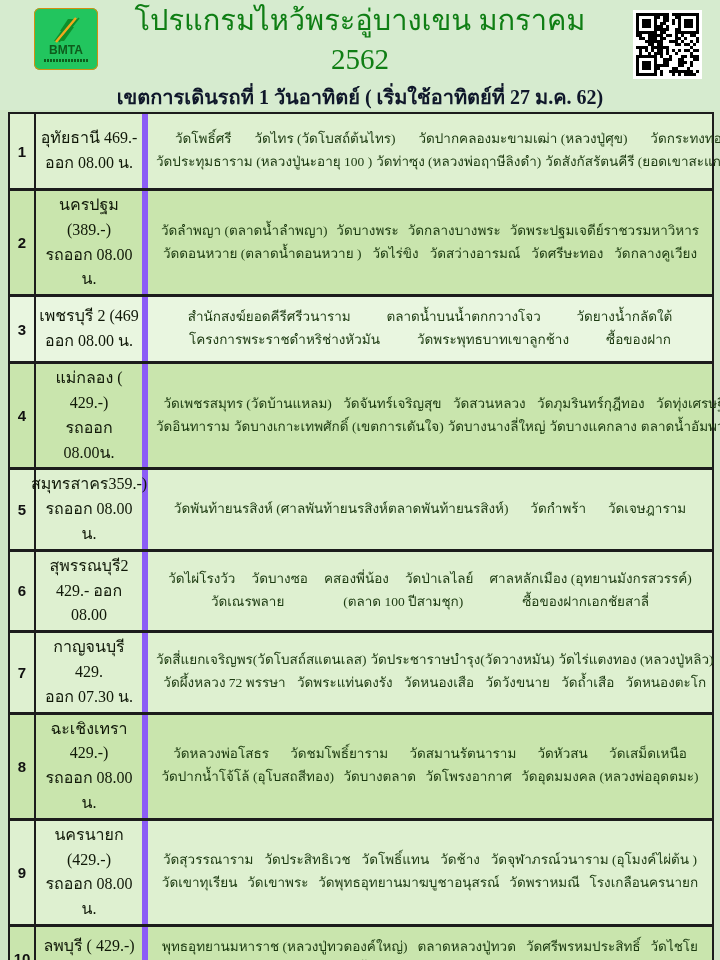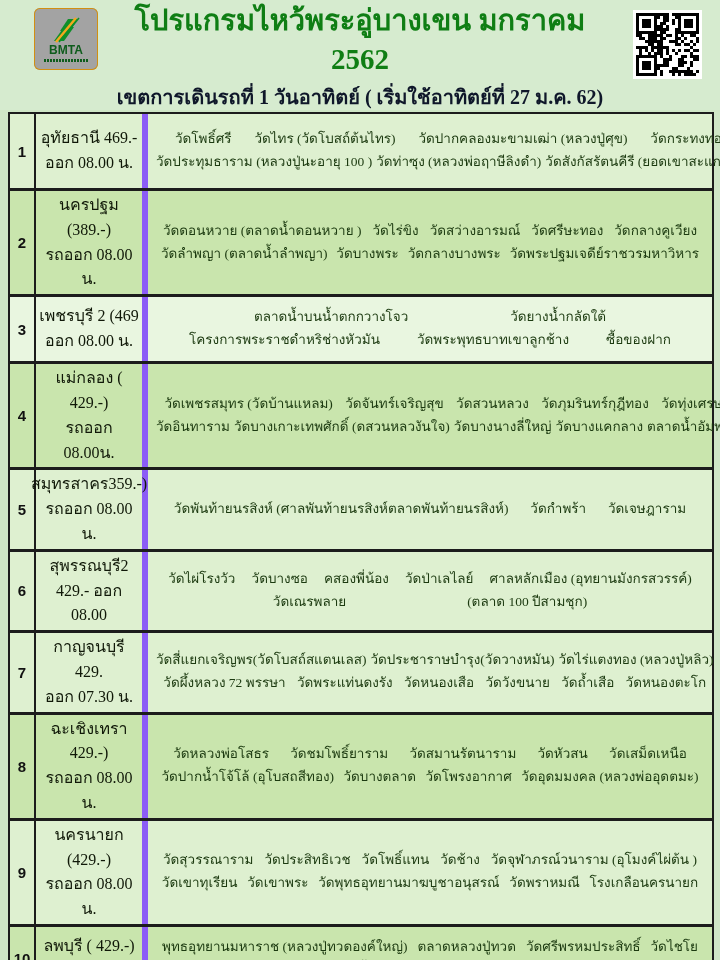--- a/index.html
+++ b/index.html
@@ -12,41 +12,41 @@
   }
   
   .header{
     position:relative;
     width:720px;height:110px;
     background:#d6ebcf;
   }
   .logo{
     position:absolute;left:34px;top:8px;
     width:64px;height:62px;
-    background:#a3a3a3;
+    background:#22c55e;
     border-radius:6px;
     display:flex;flex-direction:column;align-items:center;justify-content:center;
     box-shadow:0 0 0 1px #d28f12 inset;
   }
   .logo .glyph{margin-bottom:1px;}
   .logo .brand{
     font-family:"Liberation Sans",sans-serif;
     font-weight:bold;font-size:12px;color:#0e5c1c;line-height:1;
   }
   .logo .tiny-line{
     width:44px;height:3px;margin-top:3px;
     background:repeating-linear-gradient(90deg,#0e5c1c 0 2px,transparent 2px 3px);
   }
   .titles{
     position:absolute;left:110px;top:0;width:500px;height:110px;
     display:flex;flex-direction:column;align-items:center;justify-content:center;
     text-align:center;
   }
   .main-title{
-    font-size:29px;font-weight:bold;color:#0f7e14;
+    font-size:29px;font-weight:normal;color:#0f7e14;
     line-height:1.35;
   }
   .sub-title{
     font-size:20px;font-weight:bold;color:#0f172a;
     margin-top:6px;line-height:1.2;
   }
   .qr{
     position:absolute;right:18px;top:10px;
     width:69px;height:69px;background:#fff;
     display:flex;align-items:center;justify-content:center;
@@ -297,42 +297,43 @@
       </div>
     </div>
     <div class="row tint-mid">
       <div class="cell num">2</div>
       <div class="cell route">
         <div>นครปฐม  (389.-)</div>
         <div>รถออก 08.00 น.</div>
       </div>
       <div class="cell temples">
         <div class="tline">
+          <span>วัดลำพญา (ตลาดน้ำลำพญา)</span>
+          <span>วัดบางพระ</span>
+          <span>วัดกลางบางพระ</span>
+          <span>วัดพระปฐมเจดีย์ราชวรมหาวิหาร</span>
+        </div>
+        <div class="tline">
           <span>วัดดอนหวาย (ตลาดน้ำดอนหวาย )</span>
           <span>วัดไร่ขิง</span>
           <span>วัดสว่างอารมณ์</span>
           <span>วัดศรีษะทอง</span>
           <span>วัดกลางคูเวียง</span>
         </div>
-        <div class="tline">
-          <span>วัดลำพญา (ตลาดน้ำลำพญา)</span>
-          <span>วัดบางพระ</span>
-          <span>วัดกลางบางพระ</span>
-          <span>วัดพระปฐมเจดีย์ราชวรมหาวิหาร</span>
-        </div>
       </div>
     </div>
     <div class="row tint-pale">
       <div class="cell num">3</div>
       <div class="cell route">
         <div>เพชรบุรี 2 (469</div>
         <div>ออก 08.00 น.</div>
       </div>
       <div class="cell temples">
         <div class="tline">
+          <span>สำนักสงฆ์ยอดคีรีศรีวนาราม</span>
           <span>ตลาดน้ำบนน้ำตกกวางโจว</span>
           <span>วัดยางน้ำกลัดใต้</span>
         </div>
         <div class="tline">
           <span>โครงการพระราชดำหริช่างหัวมัน</span>
           <span>วัดพระพุทธบาทเขาลูกช้าง</span>
           <span>ซื้อของฝาก</span>
         </div>
       </div>
     </div>
@@ -345,21 +346,21 @@
       <div class="cell temples">
         <div class="tline">
           <span>วัดเพชรสมุทร (วัดบ้านแหลม)</span>
           <span>วัดจันทร์เจริญสุข</span>
           <span class="bold">วัดสวนหลวง</span>
           <span>วัดภุมรินทร์กุฎีทอง</span>
           <span>วัดทุ่งเศรษฐี</span>
         </div>
         <div class="tline">
           <span>วัดอินทาราม</span>
-          <span>วัดบางเกาะเทพศักดิ์ (ดสวนหลวงันใจ)</span>
+          <span>วัดบางเกาะเทพศักดิ์ (เขตการเดันใจ)</span>
           <span>วัดบางนางลี่ใหญ่</span>
           <span>วัดบางแคกลาง</span>
           <span>ตลาดน้ำอัมพวา</span>
         </div>
       </div>
     </div>
     <div class="row tint-light">
       <div class="cell num">5</div>
       <div class="cell route">
         <div>สมุทรสาคร359.-)</div>
@@ -383,20 +384,21 @@
         <div class="tline">
           <span>วัดไผ่โรงวัว</span>
           <span>วัดบางซอ</span>
           <span>คสองพี่น้อง</span>
           <span>วัดป่าเลไลย์</span>
           <span>ศาลหลักเมือง (อุทยานมังกรสวรรค์)</span>
         </div>
         <div class="tline">
           <span>วัดเณรพลาย</span>
           <span>(ตลาด 100 ปีสามชุก)</span>
+          <span>ซื้อของฝากเอกชัยสาลี่</span>
         </div>
       </div>
     </div>
     <div class="row tint-light">
       <div class="cell num">7</div>
       <div class="cell route">
         <div>กาญจนบุรี 429.</div>
         <div>ออก 07.30 น.</div>
       </div>
       <div class="cell temples">

